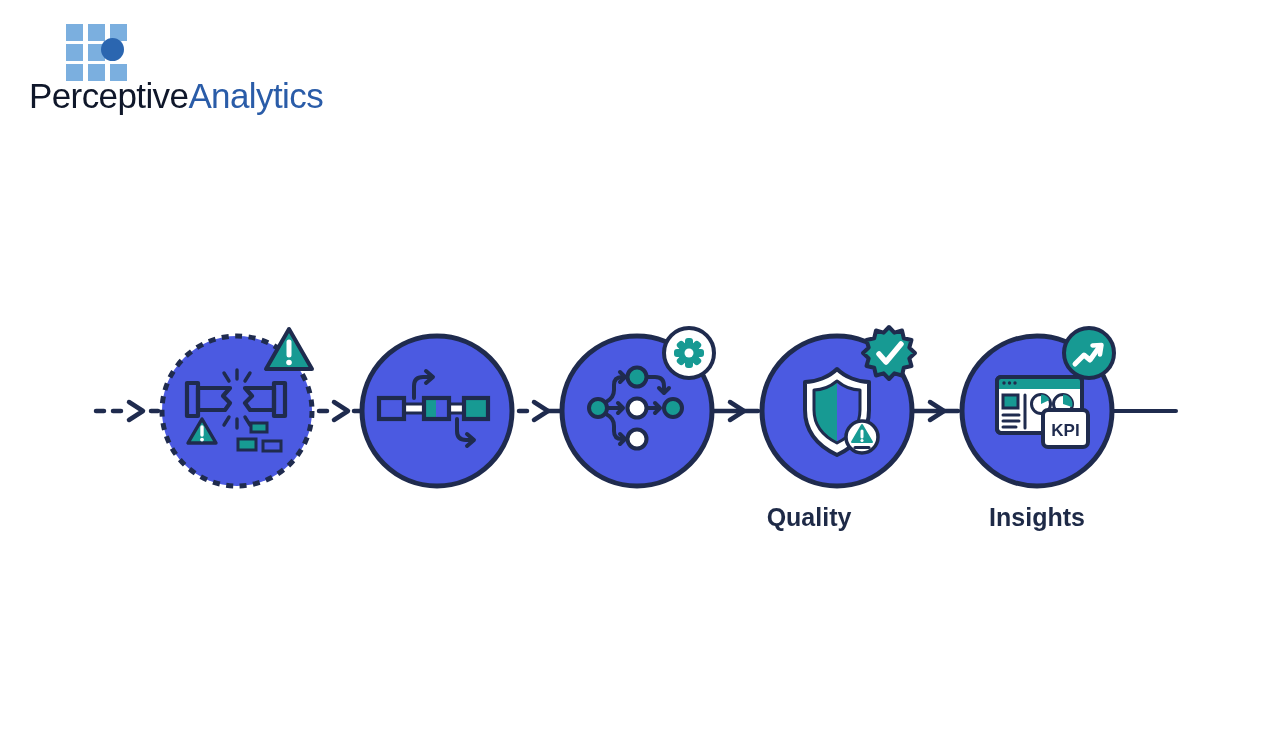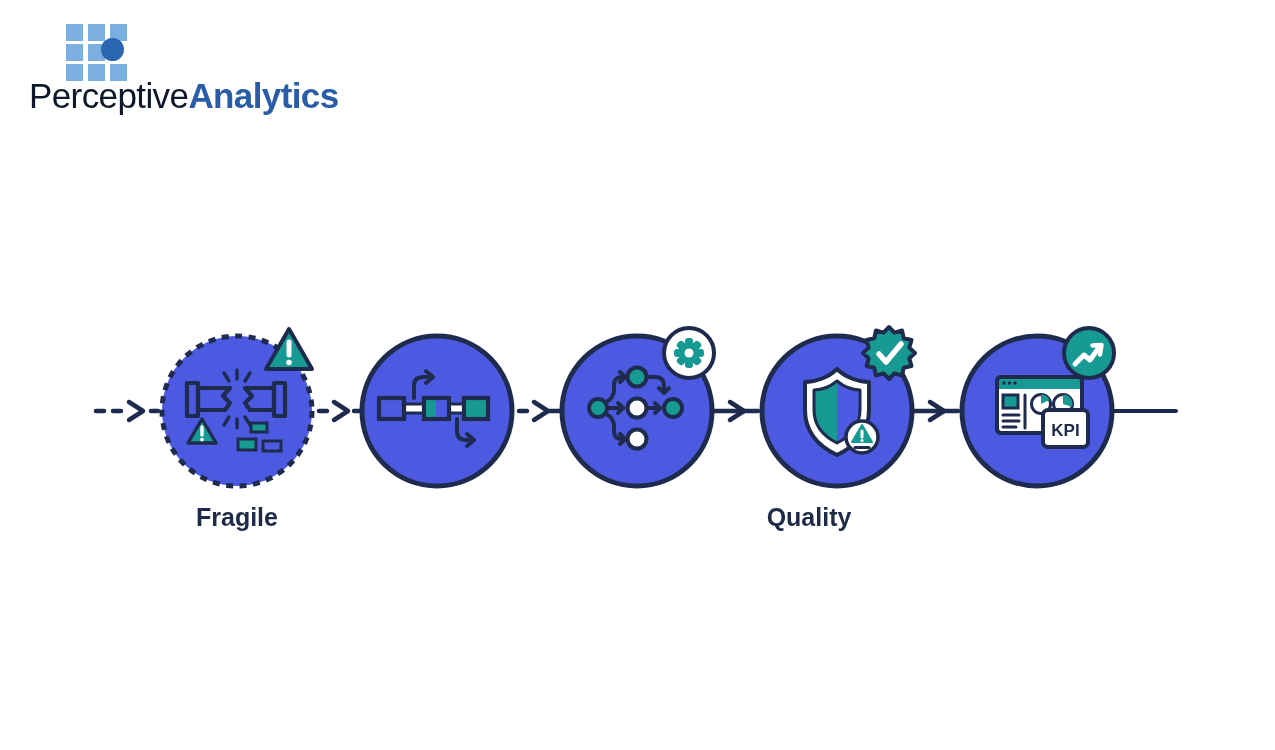--- a/index.html
+++ b/index.html
@@ -14,21 +14,21 @@
   body{font-family:"Liberation Sans", sans-serif;background:var(--background);}
   .screen{position:relative;width:1275px;height:750px;overflow:hidden;background:var(--background);}
 
   
   .logo{position:absolute;left:0;top:0;width:360px;height:130px;}
   .logo-grid{position:absolute;left:66px;top:24px;}
   .logo-grid .sq{position:absolute;width:17px;height:17px;background:#7BAFDF;}
   .logo-dot{position:absolute;left:35px;top:14px;width:23px;height:23px;border-radius:50%;background:#2B66B0;}
   .logo-text{position:absolute;left:29px;top:76px;font-size:35px;letter-spacing:-0.6px;white-space:nowrap;}
   .logo-text .t-reg{color:#0f172a;font-weight:400;}
-  .logo-text .t-bold{color:#2A5CA8;font-weight:700;}
+  .logo-text .t-bold{color:#2A5CA8;font-weight:400;}
 
   
   .connector-strip{position:absolute;left:0;top:380px;}
   .stage-svg{position:absolute;top:311px;}
   .stage-label{position:absolute;top:503px;width:220px;text-align:center;
     font-size:25px;font-weight:700;color:var(--label-text);}
 
   .f-circle{fill:var(--circle-fill);}
   .f-teal{fill:var(--teal);}
   .f-white{fill:#fff;}
@@ -123,21 +123,20 @@
       <rect x="99" y="112" width="16" height="9" class="f-teal s-navy" stroke-width="3"></rect>
       <rect x="86" y="128" width="18" height="11" class="f-teal s-navy" stroke-width="3"></rect>
       <rect x="111" y="130" width="18" height="10" class="nf s-navy" stroke-width="3"></rect>
     </g>
     <g>
       <path d="M137,18 L114,58 H160 Z" class="f-teal s-navy" stroke-width="4" stroke-linejoin="round"></path>
       <line x1="137" y1="31" x2="137" y2="44" class="s-white" stroke-width="5" stroke-linecap="round"></line>
       <circle cx="137" cy="51.5" r="2.8" class="f-white"></circle>
     </g>
   </svg>
-  <div class="stage-label" style="left:127px">Fragile</div>
 
   <svg class="stage-svg" style="left:352px" width="180" height="190" viewBox="0 0 180 190">
     <circle cx="85" cy="100" r="75" class="f-circle s-navy" stroke-width="5"></circle>
     <g>
       <rect x="52" y="93" width="20" height="9" class="f-white s-navy" stroke-width="3"></rect>
       <rect x="97" y="93" width="15" height="9" class="f-white s-navy" stroke-width="3"></rect>
       <rect x="27" y="87" width="25" height="21" class="f-circle s-navy" stroke-width="4.2"></rect>
       <rect x="72" y="87" width="25" height="21" class="f-circle"></rect>
       <rect x="72" y="87" width="12" height="21" class="f-teal"></rect>
       <rect x="72" y="87" width="25" height="21" class="nf s-navy" stroke-width="4.2"></rect>
@@ -244,14 +243,15 @@
         <rect x="91" y="99" width="45" height="37" rx="5" class="f-white s-navy" stroke-width="4"></rect>
         <text x="113.5" y="125" text-anchor="middle" font-size="17" font-weight="bold" fill="#1F2B4E">KPI</text>
       </g>
     </g>
     <g>
       <circle cx="137" cy="42" r="25" class="f-teal s-navy" stroke-width="4"></circle>
       <polyline points="123,53 132,44 138,49 148,35" class="nf s-white" stroke-width="5" stroke-linecap="round" stroke-linejoin="round"></polyline>
       <path d="M140.5,34.5 L149.5,34 L148,43.5" class="nf s-white" stroke-width="4.5" stroke-linecap="round" stroke-linejoin="round"></path>
     </g>
   </svg>
+  <div class="stage-label" style="left:927px">Insights</div>
 
 </div>
 
 </body></html>

